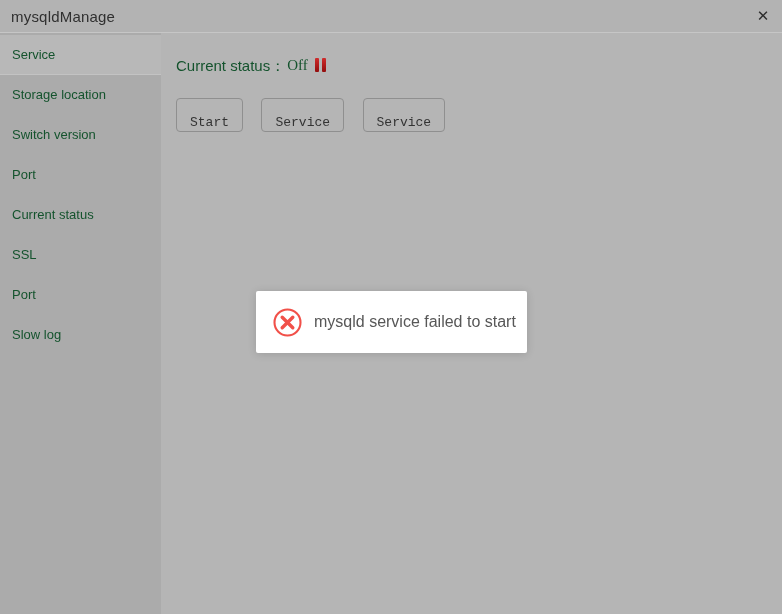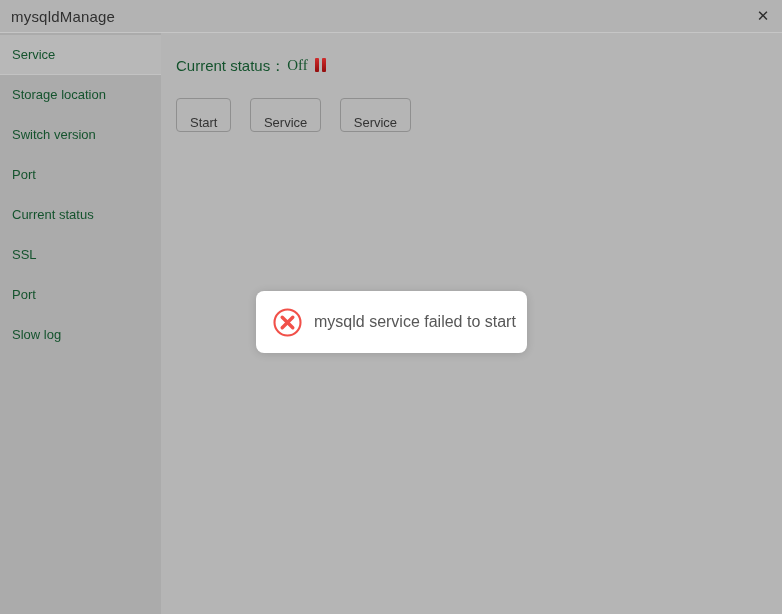--- a/index.html
+++ b/index.html
@@ -51,31 +51,31 @@
   }
   .pause i {
     display:block; width:4px; height:14px; border-radius:1px;
     background:linear-gradient(#cf2c2c, #930d0d);
   }
   .pause i + i { margin-left:3px; }
 
   .btn-row { margin-top:22px; }
   .btn-row button {
     height:30px; padding:16px 13px; margin-right:14px;
-    font-family:Liberation Sans, sans-serif;
+    font-family:Liberation Mono, monospace;
     font-size:13px; color:#333333;
     background:transparent;
     border:1px solid #8f8f8f; border-radius:4px;
     cursor:default;
   }
 
   
   .toast {
     position:absolute; left:256px; top:291px; width:271px; height:62px;
-    background:#ffffff; border-radius:8px;
+    background:#ffffff; border-radius:2px;
     box-shadow:0 1px 8px rgba(0,0,0,0.14);
     display:flex; align-items:center; padding-left:16px;
   }
   .toast svg { flex:0 0 auto; }
   .toast .msg { margin-left:11px; font-size:16px; color:#575757; }
 </style>
 </head>
 <body>
 
 <div class="window">

